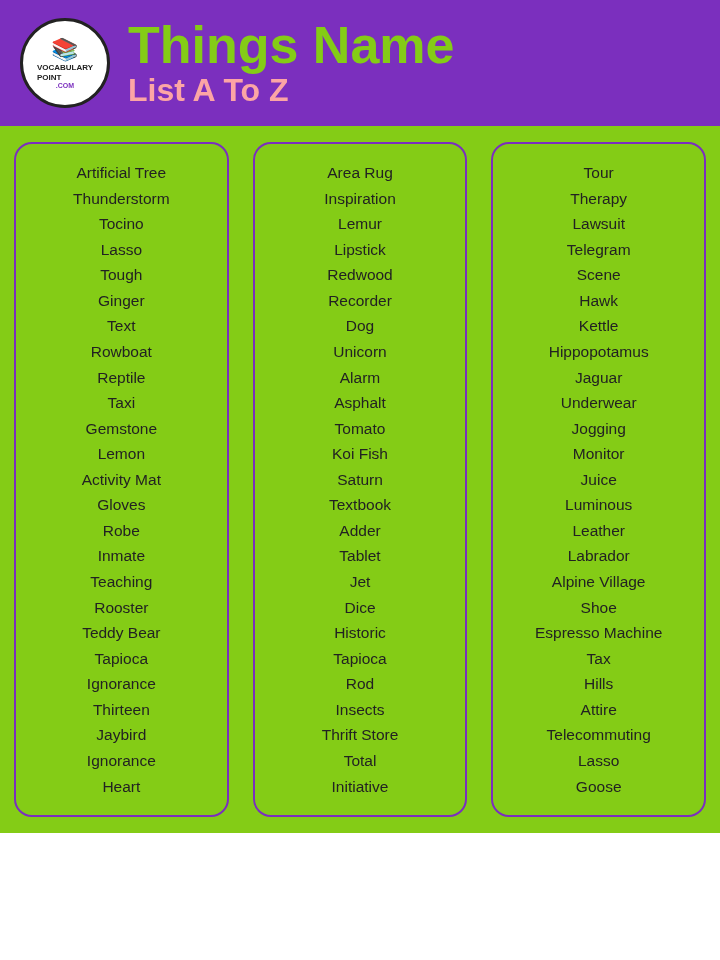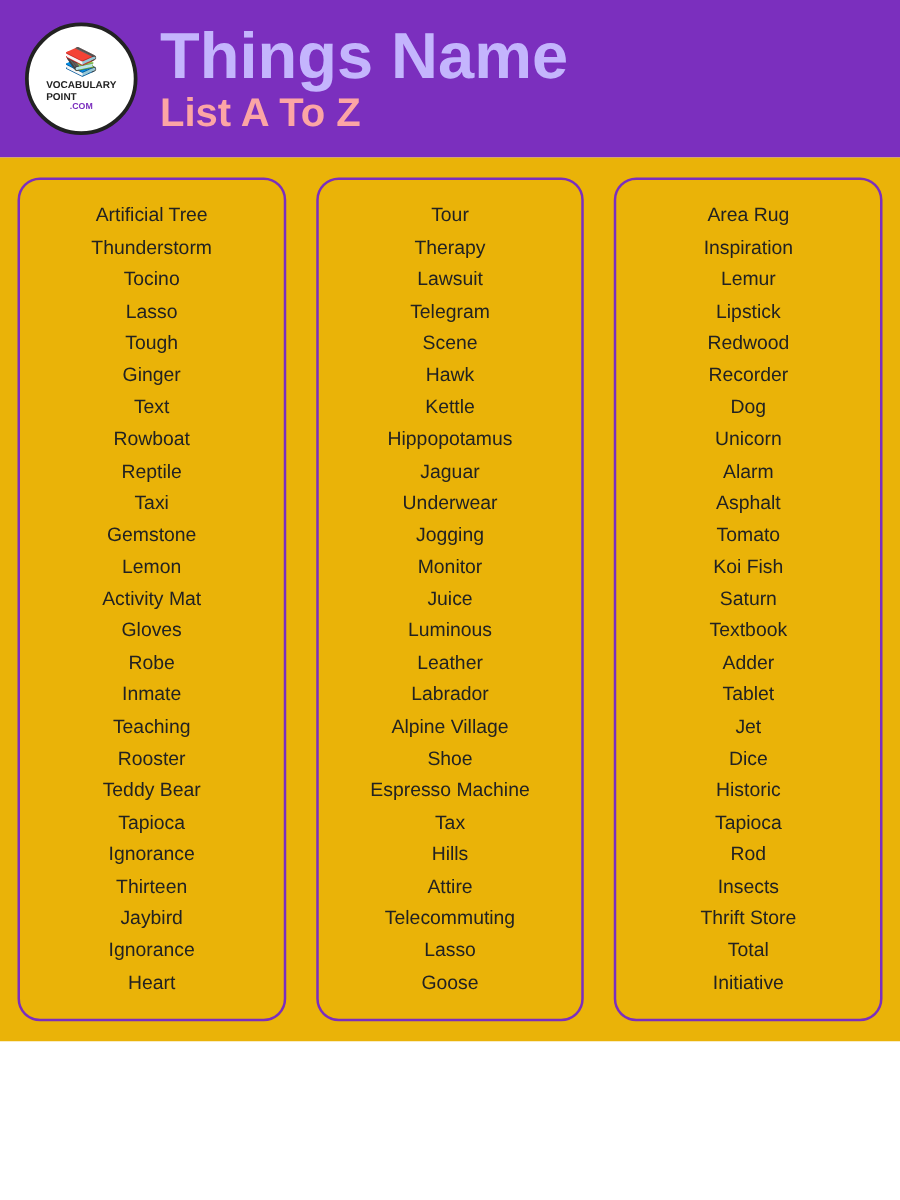--- a/index.html
+++ b/index.html
@@ -61,36 +61,36 @@
 
     .header-text {
       display: flex;
       flex-direction: column;
       align-items: flex-start;
     }
 
     .header-title {
       font-size: 52px;
       font-weight: 900;
-      color: #c4b5fd;
+      color: #84cc16;
       line-height: 1.05;
     }
 
     .header-subtitle {
       font-size: 32px;
       font-weight: 700;
       color: #fca5a5;
       line-height: 1.1;
     }
 
     .content {
       padding: 16px 14px;
       display: flex;
       gap: 24px;
-      background: #eab308;
+      background: #84cc16;
     }
 
     .column {
       flex: 1;
       border: 2.5px solid #7b2fbe;
       border-radius: 18px;
       padding: 16px 8px;
       display: flex;
       flex-direction: column;
       align-items: center;
@@ -144,20 +144,47 @@
         <div class="word-item">Teaching</div>
         <div class="word-item">Rooster</div>
         <div class="word-item">Teddy Bear</div>
         <div class="word-item">Tapioca</div>
         <div class="word-item">Ignorance</div>
         <div class="word-item">Thirteen</div>
         <div class="word-item">Jaybird</div>
         <div class="word-item">Ignorance</div>
         <div class="word-item">Heart</div>
       </div>
+    <div class="column" id="col3">
+        <div class="word-item">Area Rug</div>
+        <div class="word-item">Inspiration</div>
+        <div class="word-item">Lemur</div>
+        <div class="word-item">Lipstick</div>
+        <div class="word-item">Redwood</div>
+        <div class="word-item">Recorder</div>
+        <div class="word-item">Dog</div>
+        <div class="word-item">Unicorn</div>
+        <div class="word-item">Alarm</div>
+        <div class="word-item">Asphalt</div>
+        <div class="word-item">Tomato</div>
+        <div class="word-item">Koi Fish</div>
+        <div class="word-item">Saturn</div>
+        <div class="word-item">Textbook</div>
+        <div class="word-item">Adder</div>
+        <div class="word-item">Tablet</div>
+        <div class="word-item">Jet</div>
+        <div class="word-item">Dice</div>
+        <div class="word-item">Historic</div>
+        <div class="word-item">Tapioca</div>
+        <div class="word-item">Rod</div>
+        <div class="word-item">Insects</div>
+        <div class="word-item">Thrift Store</div>
+        <div class="word-item">Total</div>
+        <div class="word-item">Initiative</div>
+      </div>
     <div class="column" id="col2">
         <div class="word-item">Tour</div>
         <div class="word-item">Therapy</div>
         <div class="word-item">Lawsuit</div>
         <div class="word-item">Telegram</div>
         <div class="word-item">Scene</div>
         <div class="word-item">Hawk</div>
         <div class="word-item">Kettle</div>
         <div class="word-item">Hippopotamus</div>
         <div class="word-item">Jaguar</div>
@@ -171,41 +198,14 @@
         <div class="word-item">Alpine Village</div>
         <div class="word-item">Shoe</div>
         <div class="word-item">Espresso Machine</div>
         <div class="word-item">Tax</div>
         <div class="word-item">Hills</div>
         <div class="word-item">Attire</div>
         <div class="word-item">Telecommuting</div>
         <div class="word-item">Lasso</div>
         <div class="word-item">Goose</div>
       </div>
-    <div class="column" id="col3">
-        <div class="word-item">Area Rug</div>
-        <div class="word-item">Inspiration</div>
-        <div class="word-item">Lemur</div>
-        <div class="word-item">Lipstick</div>
-        <div class="word-item">Redwood</div>
-        <div class="word-item">Recorder</div>
-        <div class="word-item">Dog</div>
-        <div class="word-item">Unicorn</div>
-        <div class="word-item">Alarm</div>
-        <div class="word-item">Asphalt</div>
-        <div class="word-item">Tomato</div>
-        <div class="word-item">Koi Fish</div>
-        <div class="word-item">Saturn</div>
-        <div class="word-item">Textbook</div>
-        <div class="word-item">Adder</div>
-        <div class="word-item">Tablet</div>
-        <div class="word-item">Jet</div>
-        <div class="word-item">Dice</div>
-        <div class="word-item">Historic</div>
-        <div class="word-item">Tapioca</div>
-        <div class="word-item">Rod</div>
-        <div class="word-item">Insects</div>
-        <div class="word-item">Thrift Store</div>
-        <div class="word-item">Total</div>
-        <div class="word-item">Initiative</div>
-      </div>
   </div>
 </div>
 
 </body></html>

